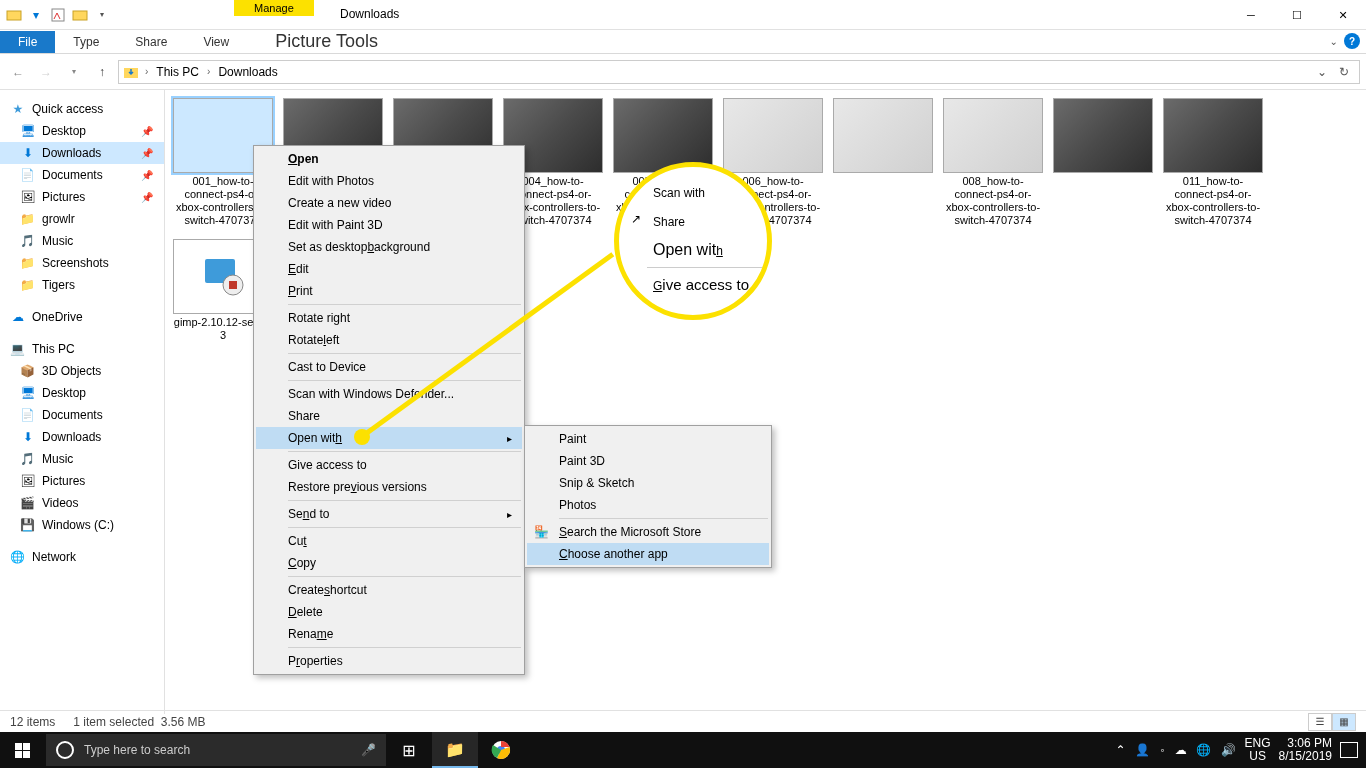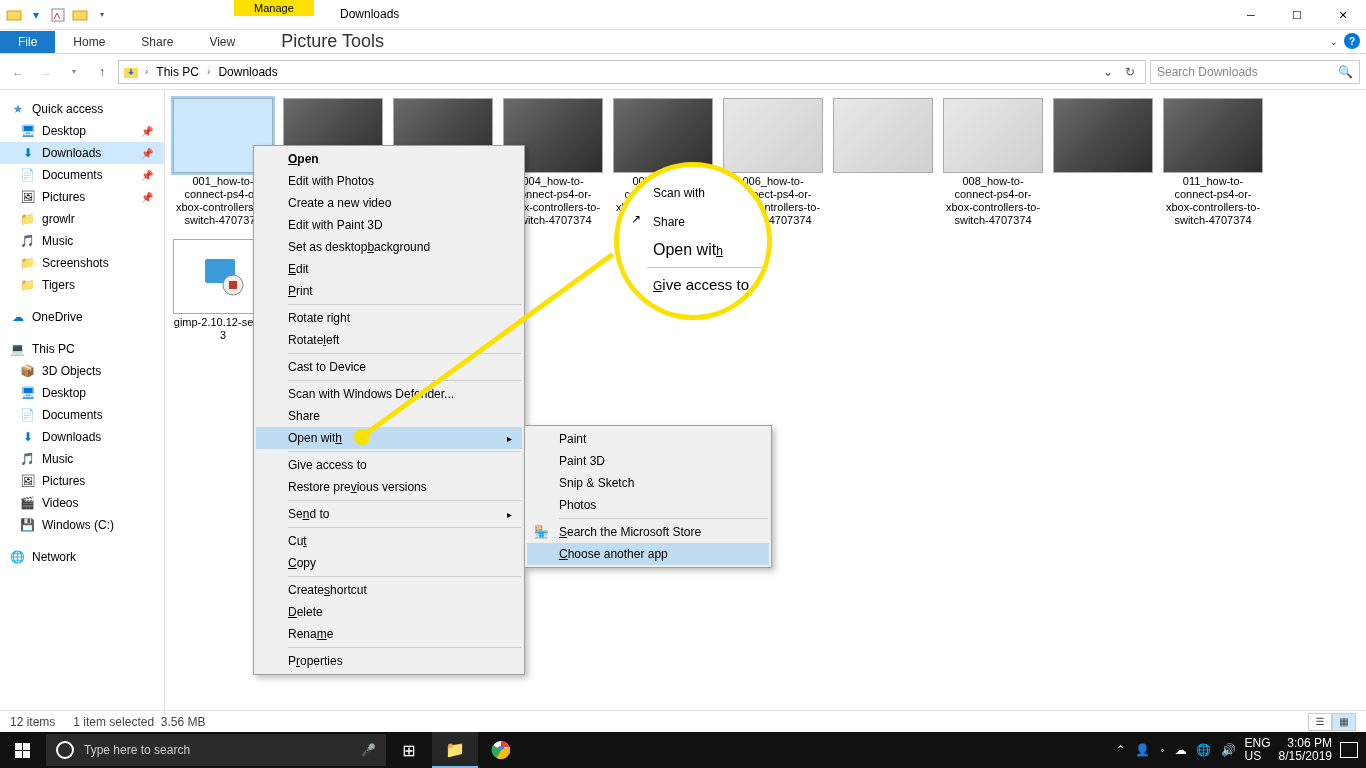--- a/index.html
+++ b/index.html
@@ -132,21 +132,21 @@
   <div class="window-title">Downloads</div>
   <div class="windowcontrols">
     <div class="winbtn">─</div>
     <div class="winbtn">☐</div>
     <div class="winbtn">✕</div>
   </div>
 </div>
 
 <div class="ribbon">
   <div class="file-tab">File</div>
-  <div class="rtab">Home</div>
+  <div class="rtab">Type</div>
   <div class="rtab">Share</div>
   <div class="rtab">View</div>
   <div class="picture-tools" style="margin-left:14px">Picture Tools</div>
   <div class="ribbon-right">
     <span style="color:#555;font-size:10px">⌄</span>
     <div class="help-icon">?</div>
   </div>
 </div>
 
 <div class="addrbar">
@@ -163,24 +163,20 @@
       </span>
     <span class="bc-sep">›</span>
     <span class="bc-item">This PC</span>
     <span class="bc-sep">›</span>
     <span class="bc-item">Downloads</span>
     <div class="addrbox-right">
       <span style="padding:0 6px;color:#555">⌄</span>
       <span style="padding:0 6px;color:#555">↻</span>
     </div>
   </div>
-  <div class="searchbox">
-    <span>Search Downloads</span>
-    <span class="sicon">🔍</span>
-  </div>
 </div>
 
 <div class="main">
   <div class="sidebar">
     <div class="side-item hdr">
         <span class="side-icon star">★</span>
         <span>Quick access</span>
       </div>
     <div class="side-item">
         <span class="side-icon blue">🖥</span>
@@ -414,21 +410,21 @@
   </div>
   <div class="tray">
     <div class="tray-icons">
       <span>⌃</span>
       <span>👤</span>
       <span>◦</span>
       <span>☁</span>
       <span>🌐</span>
       <span>🔊</span>
     </div>
-    <div style="line-height:13px">
+    <div style="text-align:center;line-height:13px">
         <div>ENG</div>
         <div>US</div>
       </div>
     <div class="clock">
         <div>3:06 PM</div>
         <div>8/15/2019</div>
       </div>
     <div class="notif"></div>
   </div>
 </div>

